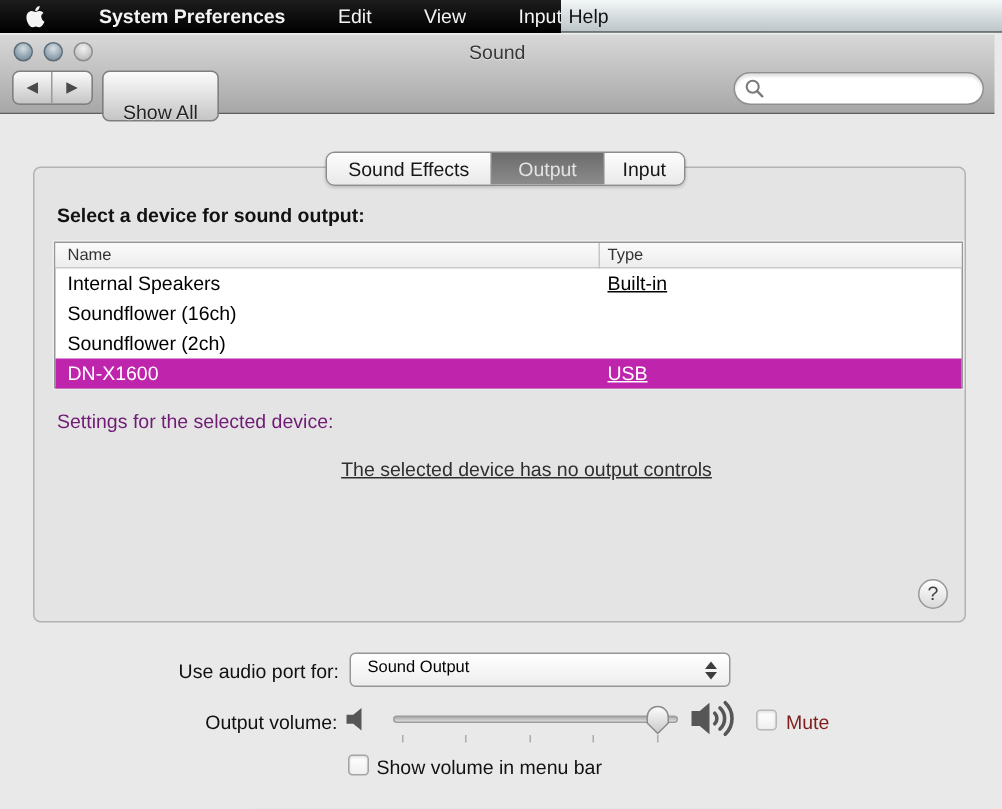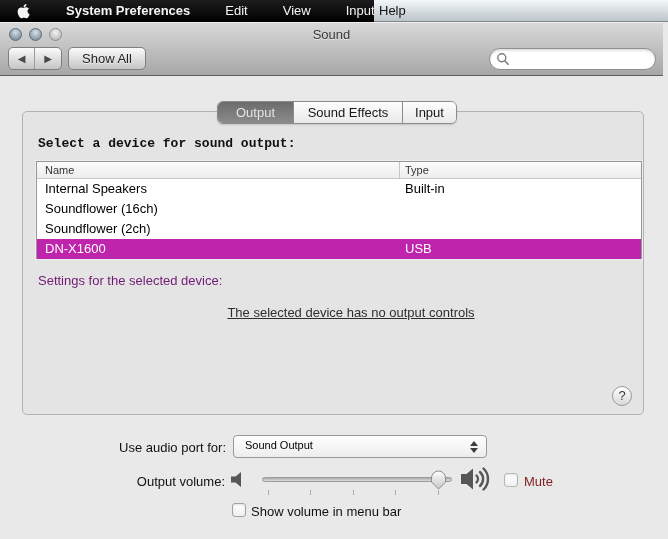--- a/index.html
+++ b/index.html
@@ -27,21 +27,21 @@
   .traffic { position:absolute; top:6px; width:13px; height:13px; border-radius:50%; }
   .tl-close { left:9px;  background:radial-gradient(circle at 50% 32%,#d4dde3,#8da0ad 62%,#69异 0); background:radial-gradient(circle at 50% 32%,#d4dde3,#8da0ad 62%,#6d8090); border:1px solid #5c6c78; }
   .tl-min  { left:29px; background:radial-gradient(circle at 50% 32%,#d8e0e5,#94a5b1 62%,#73markets 0); background:radial-gradient(circle at 50% 32%,#d8e0e5,#94a5b1 62%,#748694); border:1px solid #5c6c78; }
   .tl-zoom { left:49px; background:radial-gradient(circle at 50% 32%,#f2f2f2,#c7c7c7 62%,#aeaeae); border:1px solid #8d8d8d; }
   .win-title { position:absolute; top:5px; left:0; width:100%; text-align:center;
     font-size:13px; color:#373737; text-shadow:0 1px 0 rgba(255,255,255,.55); }
   .navseg { position:absolute; left:8px; top:25px; width:54px; height:23px; display:flex;
     background:linear-gradient(#fbfbfb,#c5c5c5); border:1px solid #7f7f7f; border-radius:5px; overflow:hidden; }
   .navseg .seg { width:50%; text-align:center; font-size:10px; color:#4a4a4a; line-height:21px; }
   .navseg .seg:first-child { border-right:1px solid #9a9a9a; }
-  .btn-showall { position:absolute; left:68px; top:25px; height:23px; padding:0 13px;
+  .btn-showall { position:absolute; left:68px; top:25px; height:23px; padding:16px 13px;
     background:linear-gradient(#fbfbfb,#c5c5c5); border:1px solid #7f7f7f; border-radius:5px;
     font-size:13px; color:#222; line-height:21px; text-shadow:0 1px 0 rgba(255,255,255,.6); }
   .searchbox { position:absolute; right:7px; top:26px; width:167px; height:22px;
     background:#fff; border:1px solid #8f8f8f; border-radius:11px;
     box-shadow:inset 0 2px 2px rgba(0,0,0,.12); display:flex; align-items:center; }
   .searchbox input { border:none; outline:none; background:transparent; flex:1; font-size:12px; height:16px; }
   .search-icon { margin:0 3px 0 6px; display:flex; }
 
   
   .tabs { position:absolute; left:217px; top:101px; height:23px; display:flex; z-index:3;
@@ -49,32 +49,32 @@
     box-shadow:0 1px 2px rgba(0,0,0,.15); }
   .tab { height:21px; line-height:21px; text-align:center; font-size:13px; color:#161616;
     background:linear-gradient(#fdfdfd,#e9e9e9); }
   .tab + .tab { border-left:1px solid #8c8c8c; }
   .tab-0 { width:109px; } .tab-1 { width:75px; } .tab-2 { width:54px; }
   .tab.sel { background:linear-gradient(#6c6c6c,#8b8b8b); color:#e3e3e3; }
 
   
   .groupbox { position:absolute; left:22px; top:111px; width:622px; height:304px;
     background:#e4e4e4; border:1px solid #b2b2b2; border-radius:5px; }
-  .lbl-select { position:absolute; left:38px; top:136px; font-size:13px; font-weight:bold; color:#111;font-family:Liberation Mono, monospace; }
+  .lbl-select { position:absolute; left:38px; top:136px; font-size:13px; font-weight:bold; color:#111; }
 
   .devtable { position:absolute; left:36px; top:161px; width:606px; height:98px;
     background:#fff; border:1px solid #979797; box-shadow:0 0 0 1px rgba(255,255,255,.35); }
   .thead { position:relative; height:17px; background:linear-gradient(#fbfbfb,#ededed);
     border-bottom:1px solid #c9c9c9; font-size:11px; color:#333; }
   .th-name { position:absolute; left:8px; top:2px; }
   .th-type { position:absolute; left:368px; top:2px; }
   .th-div { position:absolute; left:362px; top:0; width:1px; height:17px; background:#c6c6c6; }
   .trow { position:relative; height:20px; font-size:13px; color:#000; }
   .td-name { position:absolute; left:8px; top:2px; white-space:nowrap; }
-  .td-type { position:absolute; left:368px; top:2px; white-space:nowrap; }
+  .td-type { position:absolute; left:368px; top:2px; white-space:nowrap;text-decoration:underline; }
   .trow.sel { background:#bf24ad; color:#fff; }
 
   .lbl-settings { position:absolute; left:38px; top:273px; font-size:13px; color:#701a75; }
   .lbl-nocontrols { position:absolute; left:40px; top:305px; width:622px; text-align:center;
     font-size:13px; color:#2e2e2e;text-decoration:underline; }
 
   .help-btn { position:absolute; left:612px; top:386px; width:20px; height:20px; border-radius:50%;
     background:linear-gradient(#ffffff,#d9d9d9); border:1px solid #989898;
     font-size:13px; color:#3c3c3c; text-align:center; line-height:18px; }
 
@@ -141,22 +141,22 @@
         <line x1="8.8" y1="8.8" x2="12.2" y2="12.2" stroke="#7b7b7b" stroke-width="1.6" stroke-linecap="round"></line>
       </svg>
     </span>
     <input placeholder="" style="">
   </div>
 </div>
 
 <div class="groupbox"></div>
 
 <div class="tabs">
+  <div class="tab tab-0">Sound Effects</div>
   <div class="tab tab-1 sel">Output</div>
-  <div class="tab tab-0">Sound Effects</div>
   <div class="tab tab-2">Input</div>
 </div>
 
 <div class="lbl-select">Select a device for sound output:</div>
 
 <div class="devtable">
   <div class="thead">
     <span class="th-name">Name</span>
     <span class="th-div"></span>
     <span class="th-type">Type</span>

